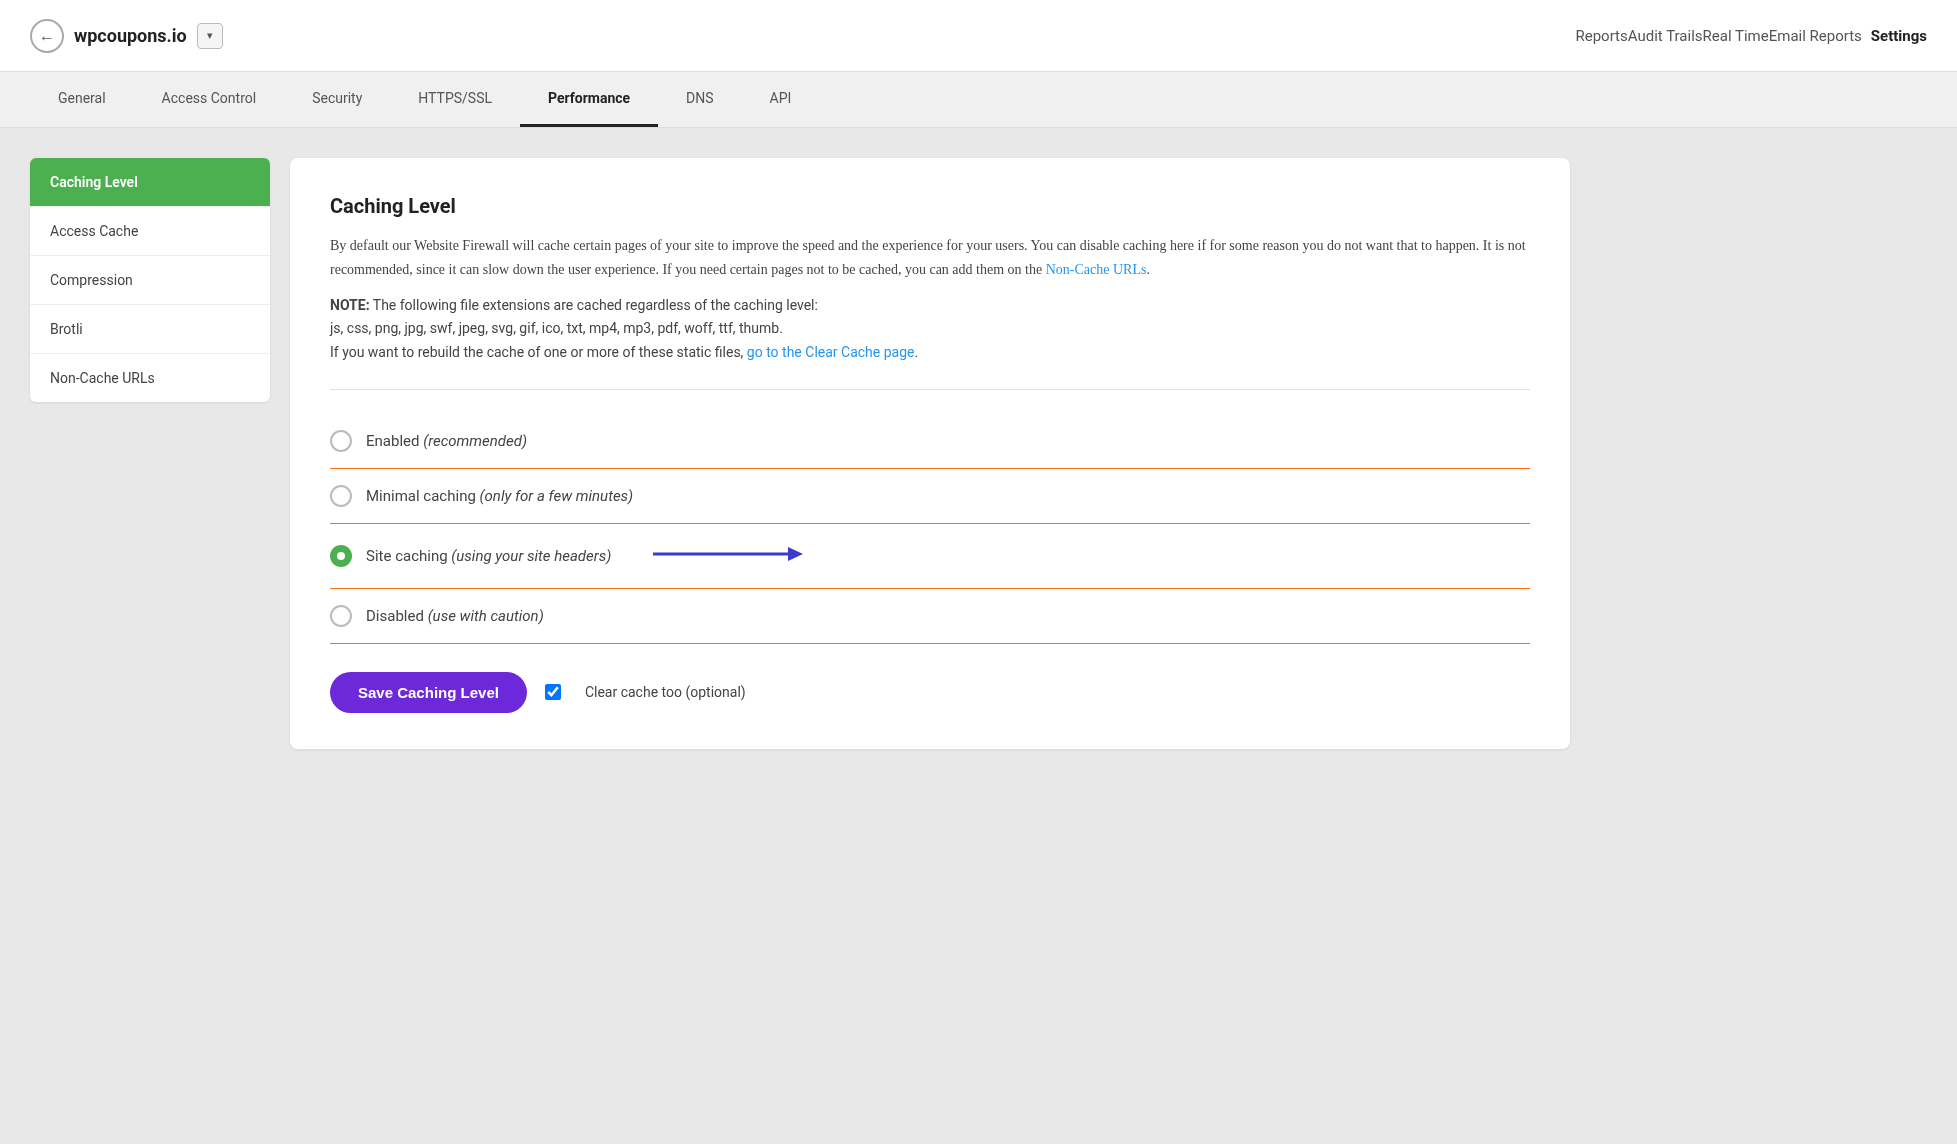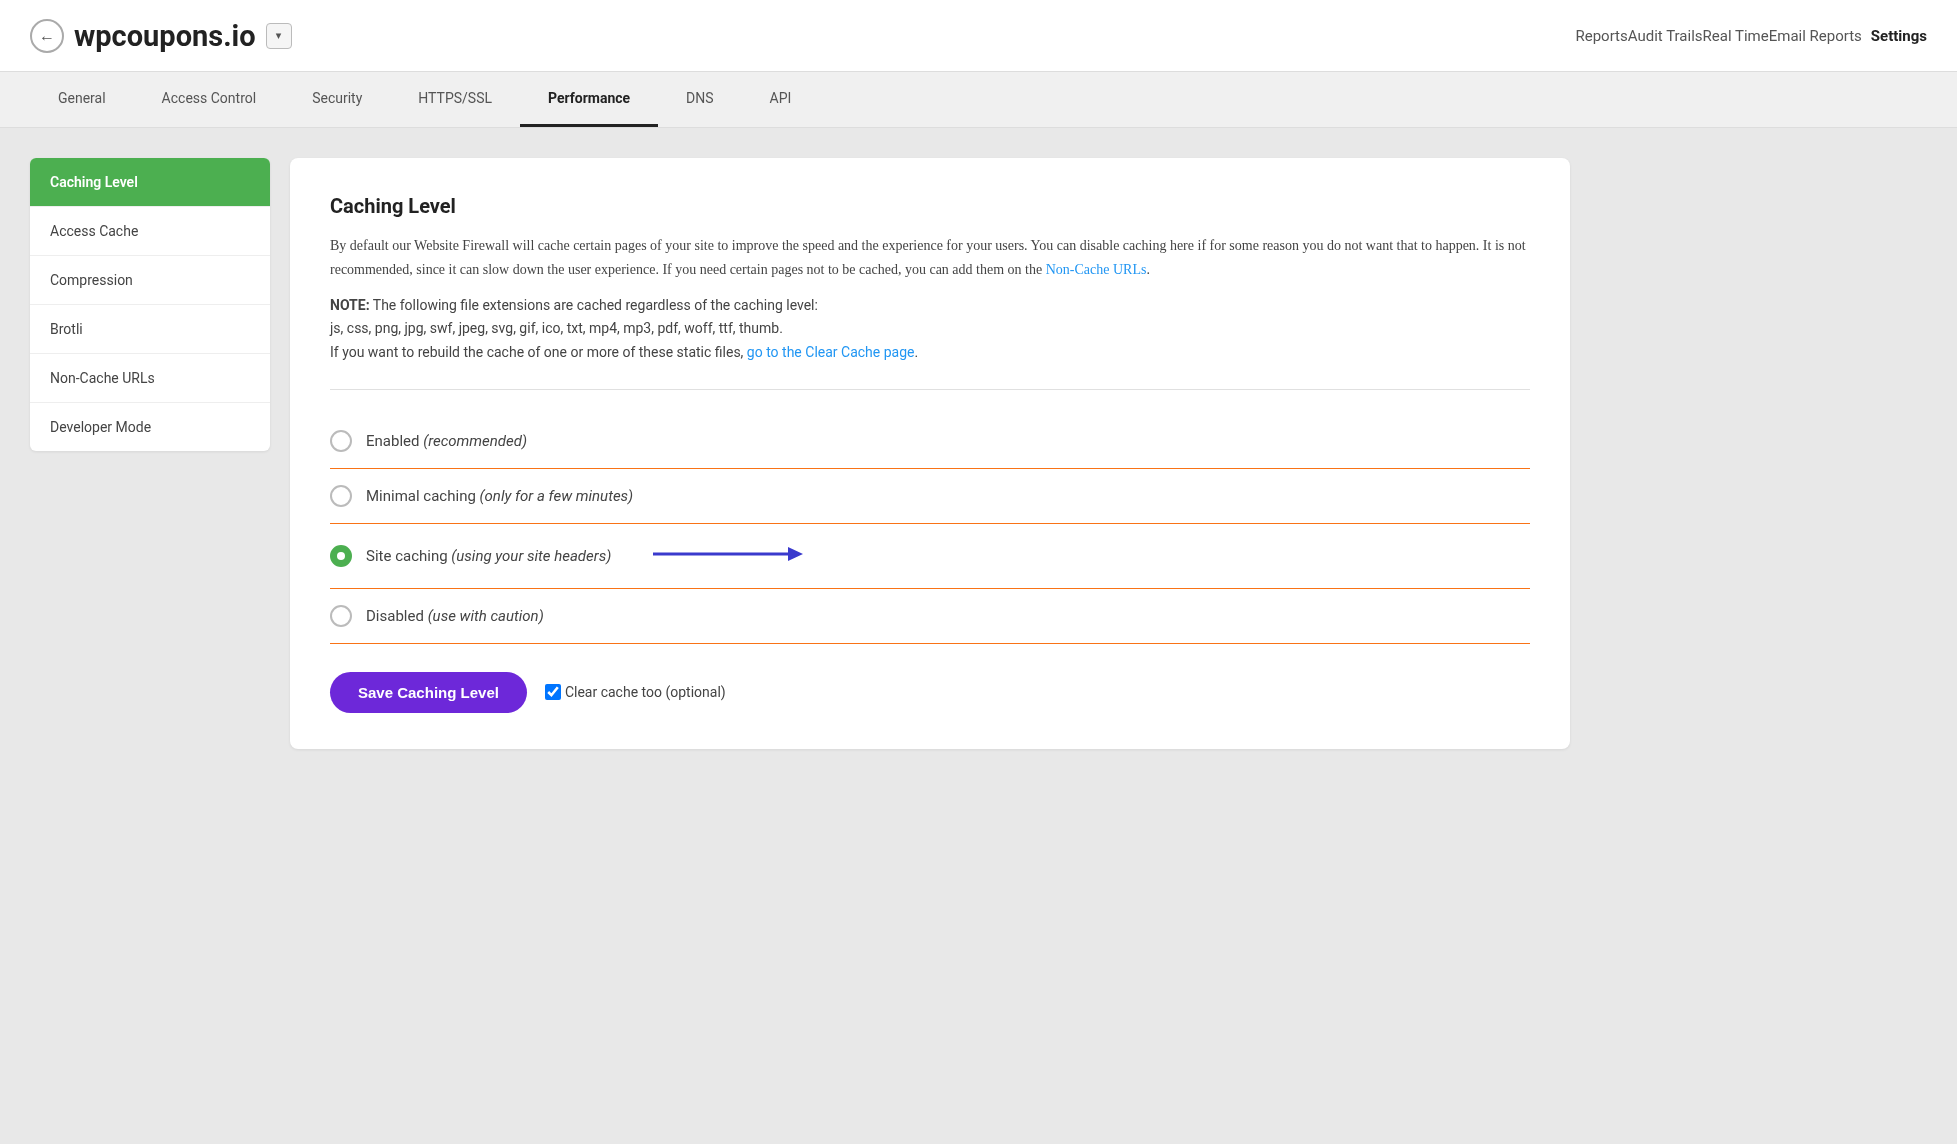--- a/index.html
+++ b/index.html
@@ -33,21 +33,21 @@
       border: 2px solid #aaa;
       background: #fff;
       display: flex;
       align-items: center;
       justify-content: center;
       cursor: pointer;
       color: #555;
       font-size: 16px;
     }
     .site-title {
-      font-size: 29px;
+      font-size: 18px;
       font-weight: 700;
       color: #222;
     }
     .dropdown-btn {
       width: 26px;
       height: 26px;
       border-radius: 4px;
       border: 1px solid #bbb;
       background: #f5f5f5;
       display: flex;
@@ -237,21 +237,21 @@
       border: none;
       border-radius: 25px;
       padding: 12px 28px;
       font-size: 15px;
       font-weight: 600;
       cursor: pointer;
     }
     .checkbox-label {
       display: flex;
       align-items: flex-start;
-      gap: 4px;
+      gap: 24px;
       font-size: 14px;
       color: #444;
       cursor: pointer;
     }
     .checkbox-label input[type="checkbox"] {
       width: 16px;
       height: 16px;
       cursor: pointer;
     }
   </style>
@@ -288,21 +288,20 @@
 </div>
 
 <div class="main-layout">
 
   <div class="sidebar">
     <div class="sidebar-item active">Caching Level</div>
     <div class="sidebar-item">Access Cache</div>
     <div class="sidebar-item">Compression</div>
     <div class="sidebar-item">Brotli</div>
     <div class="sidebar-item">Non-Cache URLs</div>
-    <div class="sidebar-item">Developer Mode</div>
   </div>
 
   <div class="content">
     <div class="content-title">Caching Level</div>
 
     <p class="content-desc">
       <span>By default our Website Firewall will cache certain pages of your site to improve the speed and the experience for your users. You can disable caching here if for some reason you do not want that to happen. It is not recommended, since it can slow down the user experience. If you need certain pages not to be cached, you can add them on the</span>
       <a>Non-Cache URLs</a>.
     </p>
 

